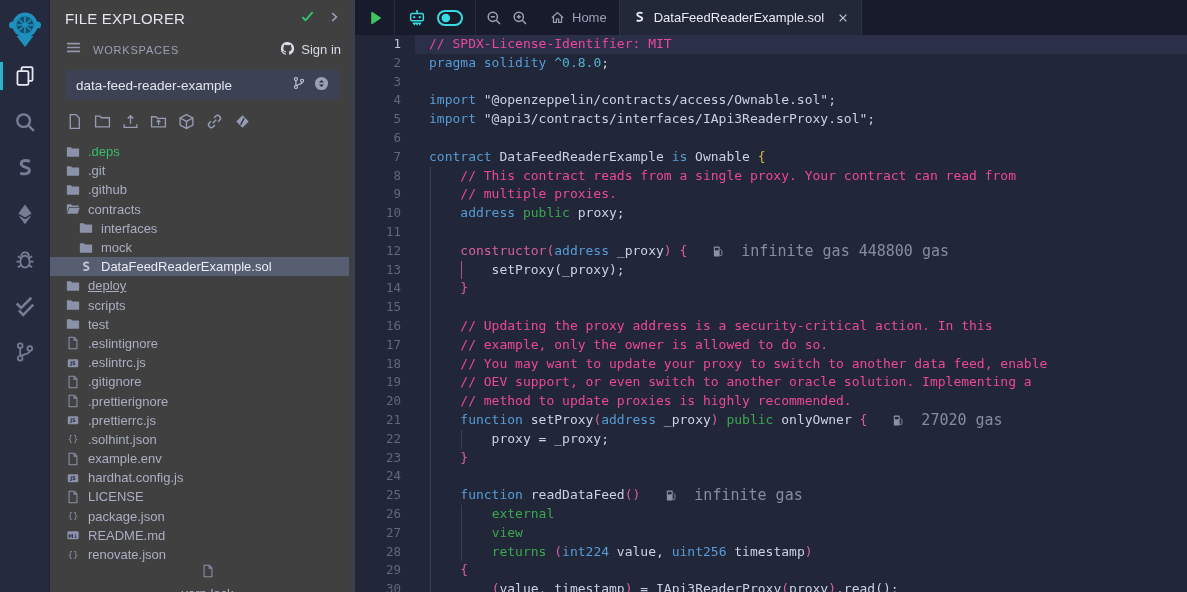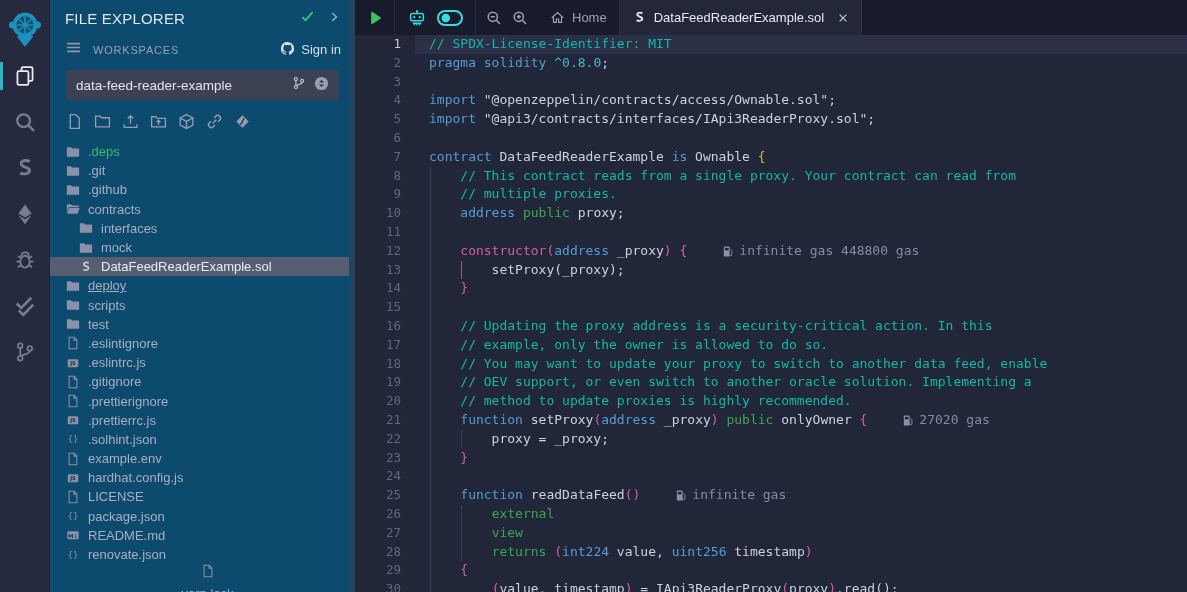--- a/index.html
+++ b/index.html
@@ -9,21 +9,21 @@
   
   .activity{width:50px;background:#262a3e;flex:none;display:flex;flex-direction:column;align-items:center;padding-top:5px;border-right:1px solid #20243a}
   .act-item{width:50px;height:46px;display:flex;align-items:center;justify-content:center;position:relative;color:#767d93;cursor:pointer}
   .act-item.logo{height:48px;color:#1f8fbe}
   .act-item.active{color:#e8eaf2}
   .act-item.active::before{content:"";position:absolute;left:0;top:9px;bottom:9px;width:3px;background:#2db3c7}
   .act-item svg{width:22px;height:22px}
   .act-item.logo svg{width:36px;height:38px}
 
   
-  .side-panel{width:305px;flex:none;background:#0c4a6e;position:relative;color:#a9aec2}
+  .side-panel{width:305px;flex:none;background:#404040;position:relative;color:#a9aec2}
   .fe-header{display:flex;align-items:center;justify-content:space-between;padding:9px 14px 4px 15px}
   .fe-title{font-size:15px;color:#e2e4ee;letter-spacing:.2px}
   .fe-header-icons{display:flex;align-items:center;gap:12px}
   .ws-row{display:flex;align-items:center;padding:8px 14px 2px 16px}
   .ws-label{font-size:11px;letter-spacing:.8px;color:#9aa0b5;margin-left:12px}
   .signin{margin-left:auto;display:flex;align-items:center;gap:6px;color:#d9dce8;font-size:13px;cursor:pointer}
   .ws-select{margin:9px 16px 0 16px;height:30px;background:#3c4254;border-radius:4px;display:flex;align-items:center;padding:0 10px;cursor:pointer}
   .ws-name{font-size:13.5px;color:#e2e5ee;flex:1;white-space:nowrap;overflow:hidden}
   .ws-icons{display:flex;align-items:center;gap:8px;color:#c9cede}
   .fe-toolbar{display:flex;align-items:center;gap:11px;margin:13px 0 0 16px;color:#959cb3}
@@ -51,24 +51,24 @@
   .tab.active{background:#232839;color:#e8eaf2;border-left:1px solid #2c3144;border-right:1px solid #2c3144}
   .tab .close{margin-left:6px;color:#c8ccd9;display:flex}
   .tab .close svg{width:12px;height:12px}
 
   .code{position:absolute;top:35px;left:0;right:0;bottom:0;font-family:"DejaVu Sans Mono",monospace;font-size:13px}
   .cl{display:flex;height:18.8px;line-height:18.8px;white-space:pre}
   .ln{width:60px;flex:none;text-align:right;padding-right:14px;color:#60677f;font-size:12.5px}
   .ct{position:relative;flex:1;color:#ccd1e3;padding-left:14px}
   .cl.hl .ct{background:#2b3048}
   .cl.hl .ln{color:#c3c8db}
-  .tk-c{color:#14b8a6}.tk-k{color:#569cd6}.tk-g{color:#3ba84f}.tk-p{color:#d75fa0}.tk-y{color:#d9b84a}.tk-t{color:#4fb4ce}.tk-d{color:#ccd1e3}
+  .tk-c{color:#ec4899}.tk-k{color:#569cd6}.tk-g{color:#3ba84f}.tk-p{color:#d75fa0}.tk-y{color:#d9b84a}.tk-t{color:#4fb4ce}.tk-d{color:#ccd1e3}
   .guide{position:absolute;top:0;bottom:0;width:1px;background:#3a3f55}
   .guide.active{background:#a85583}
-  .gas{display:inline-flex;align-items:center;gap:6px;margin-left:36px;color:#878ca2;font-size:13px;vertical-align:top}
+  .gas{display:inline-flex;align-items:center;gap:18px;margin-left:26px;color:#878ca2;font-size:15px;vertical-align:top}
   .gas svg{width:10px;height:13px}
 </style>
 </head>
 <body>
 
 <div class="app">
 
   <aside class="activity" id="activity-bar">
       <div class="act-item logo">
         <span style="display: inline-flex; align-items: center;">

